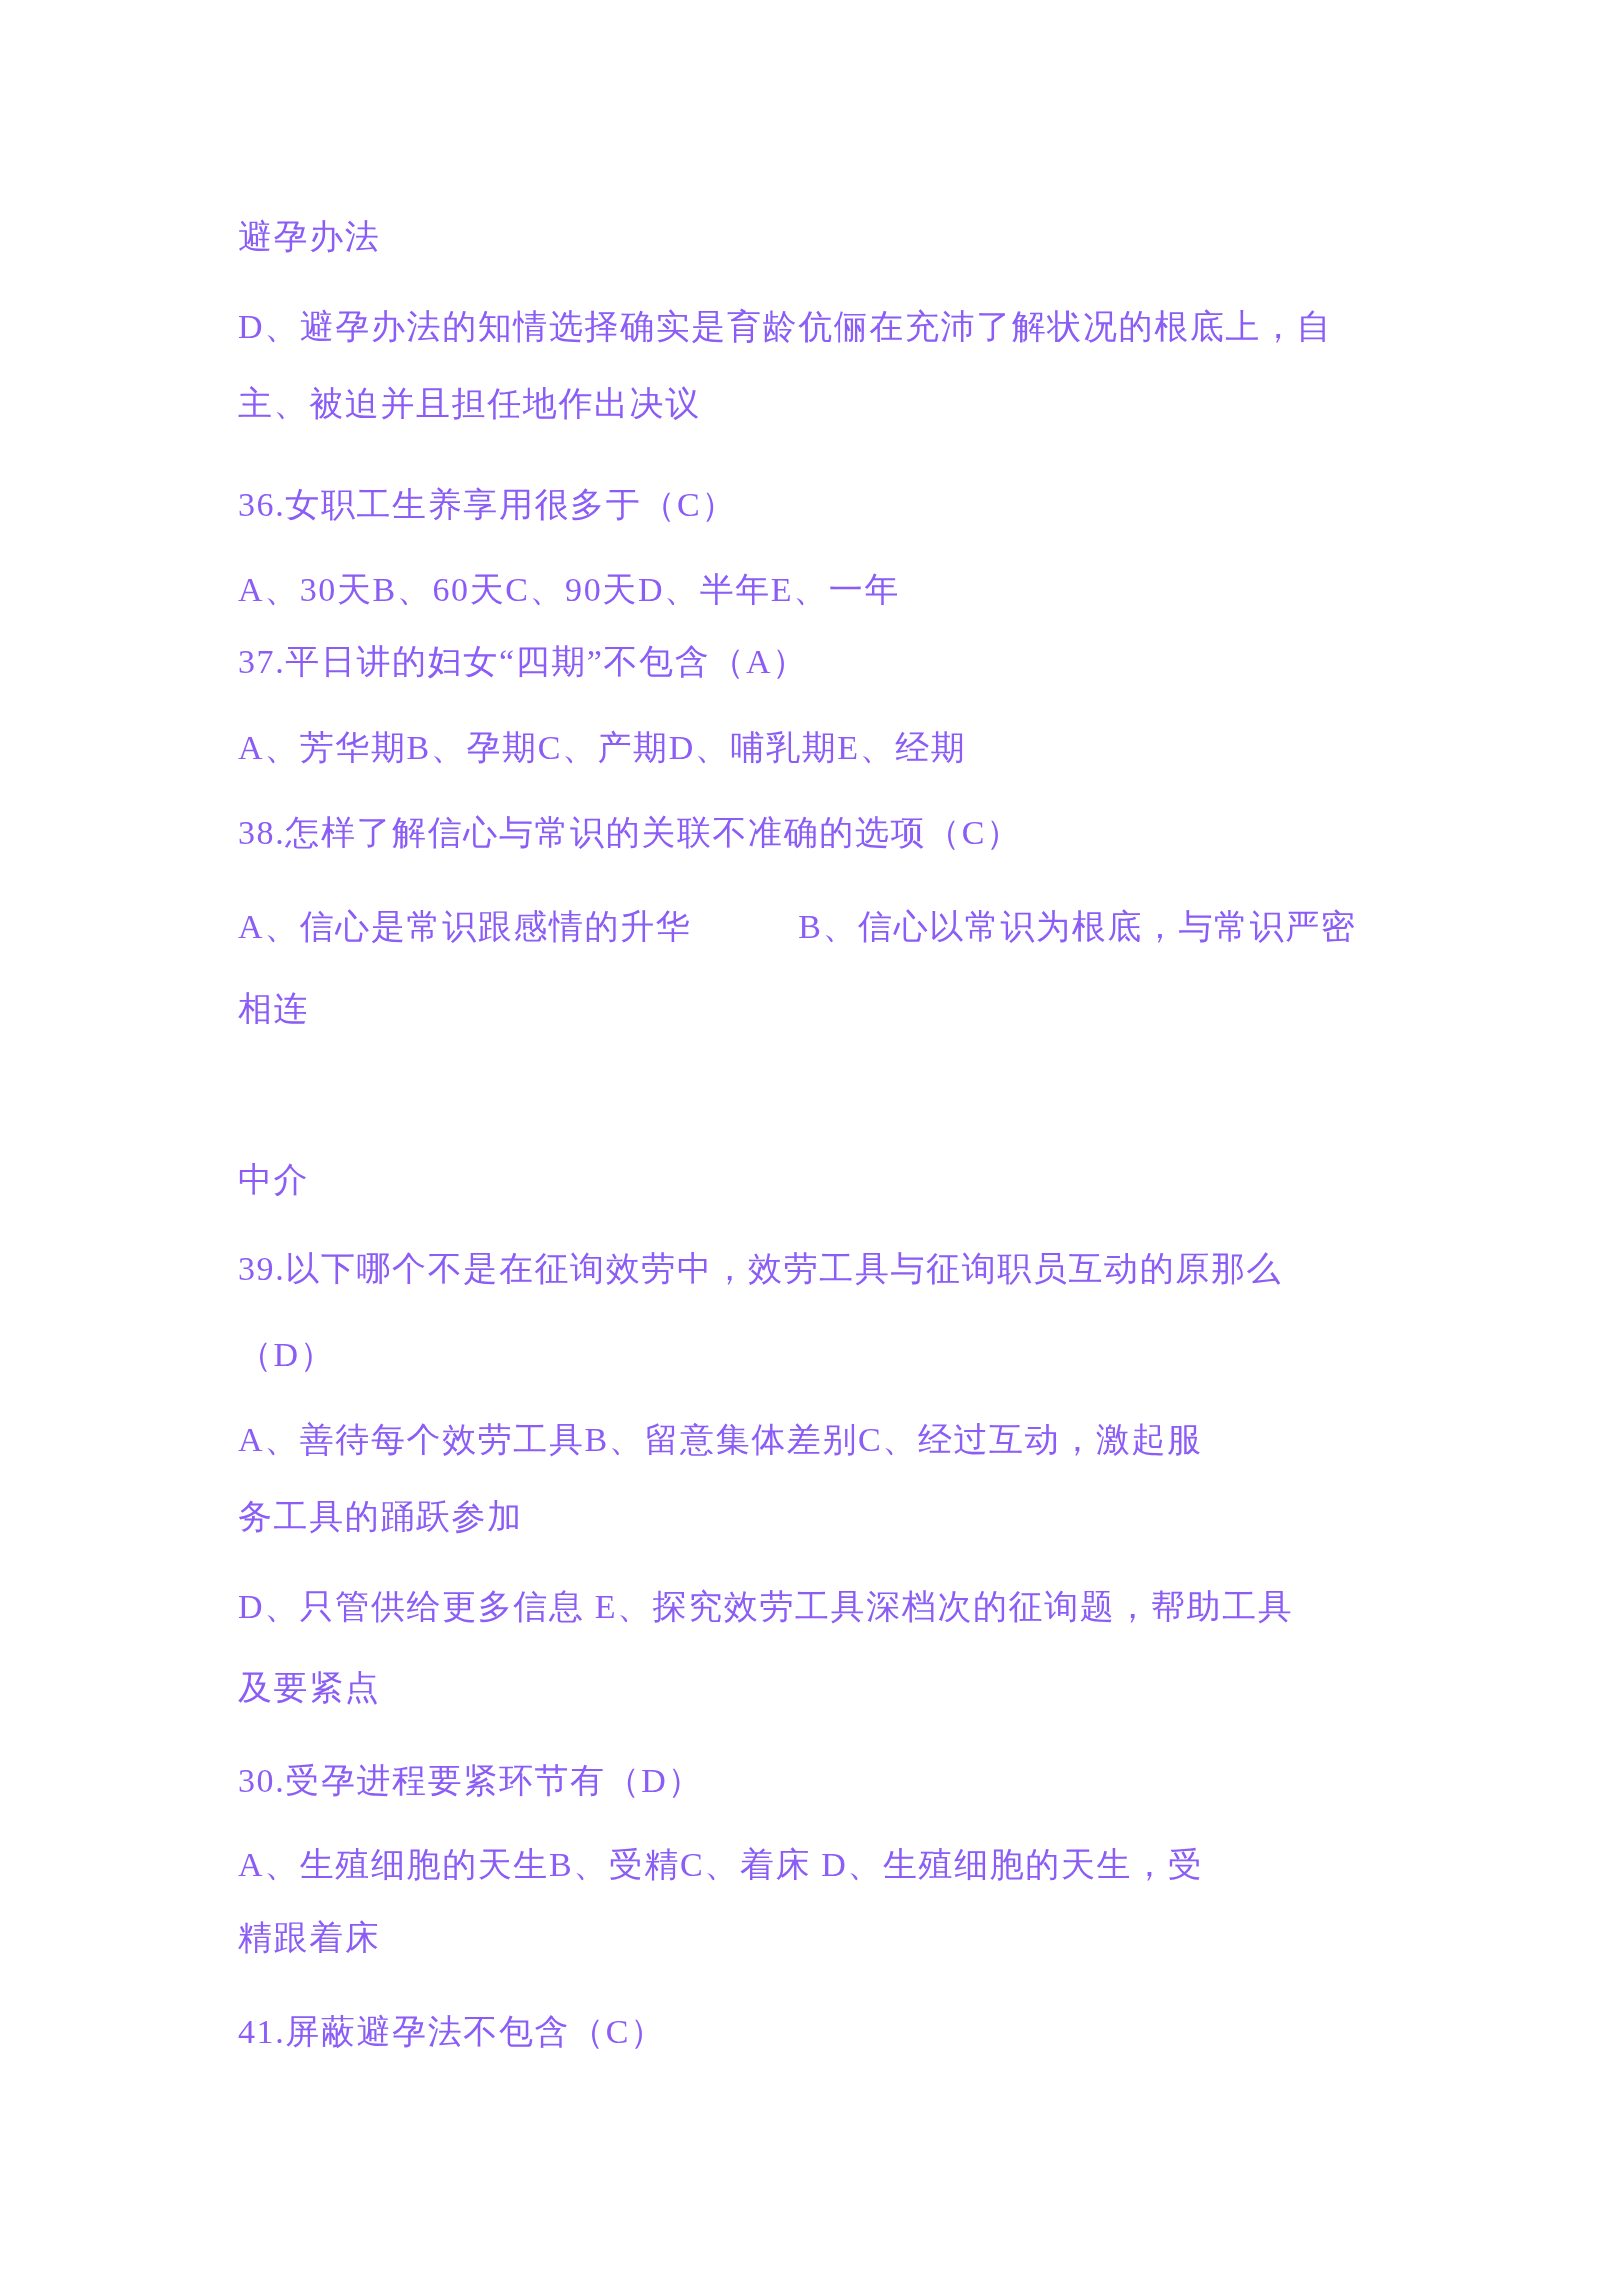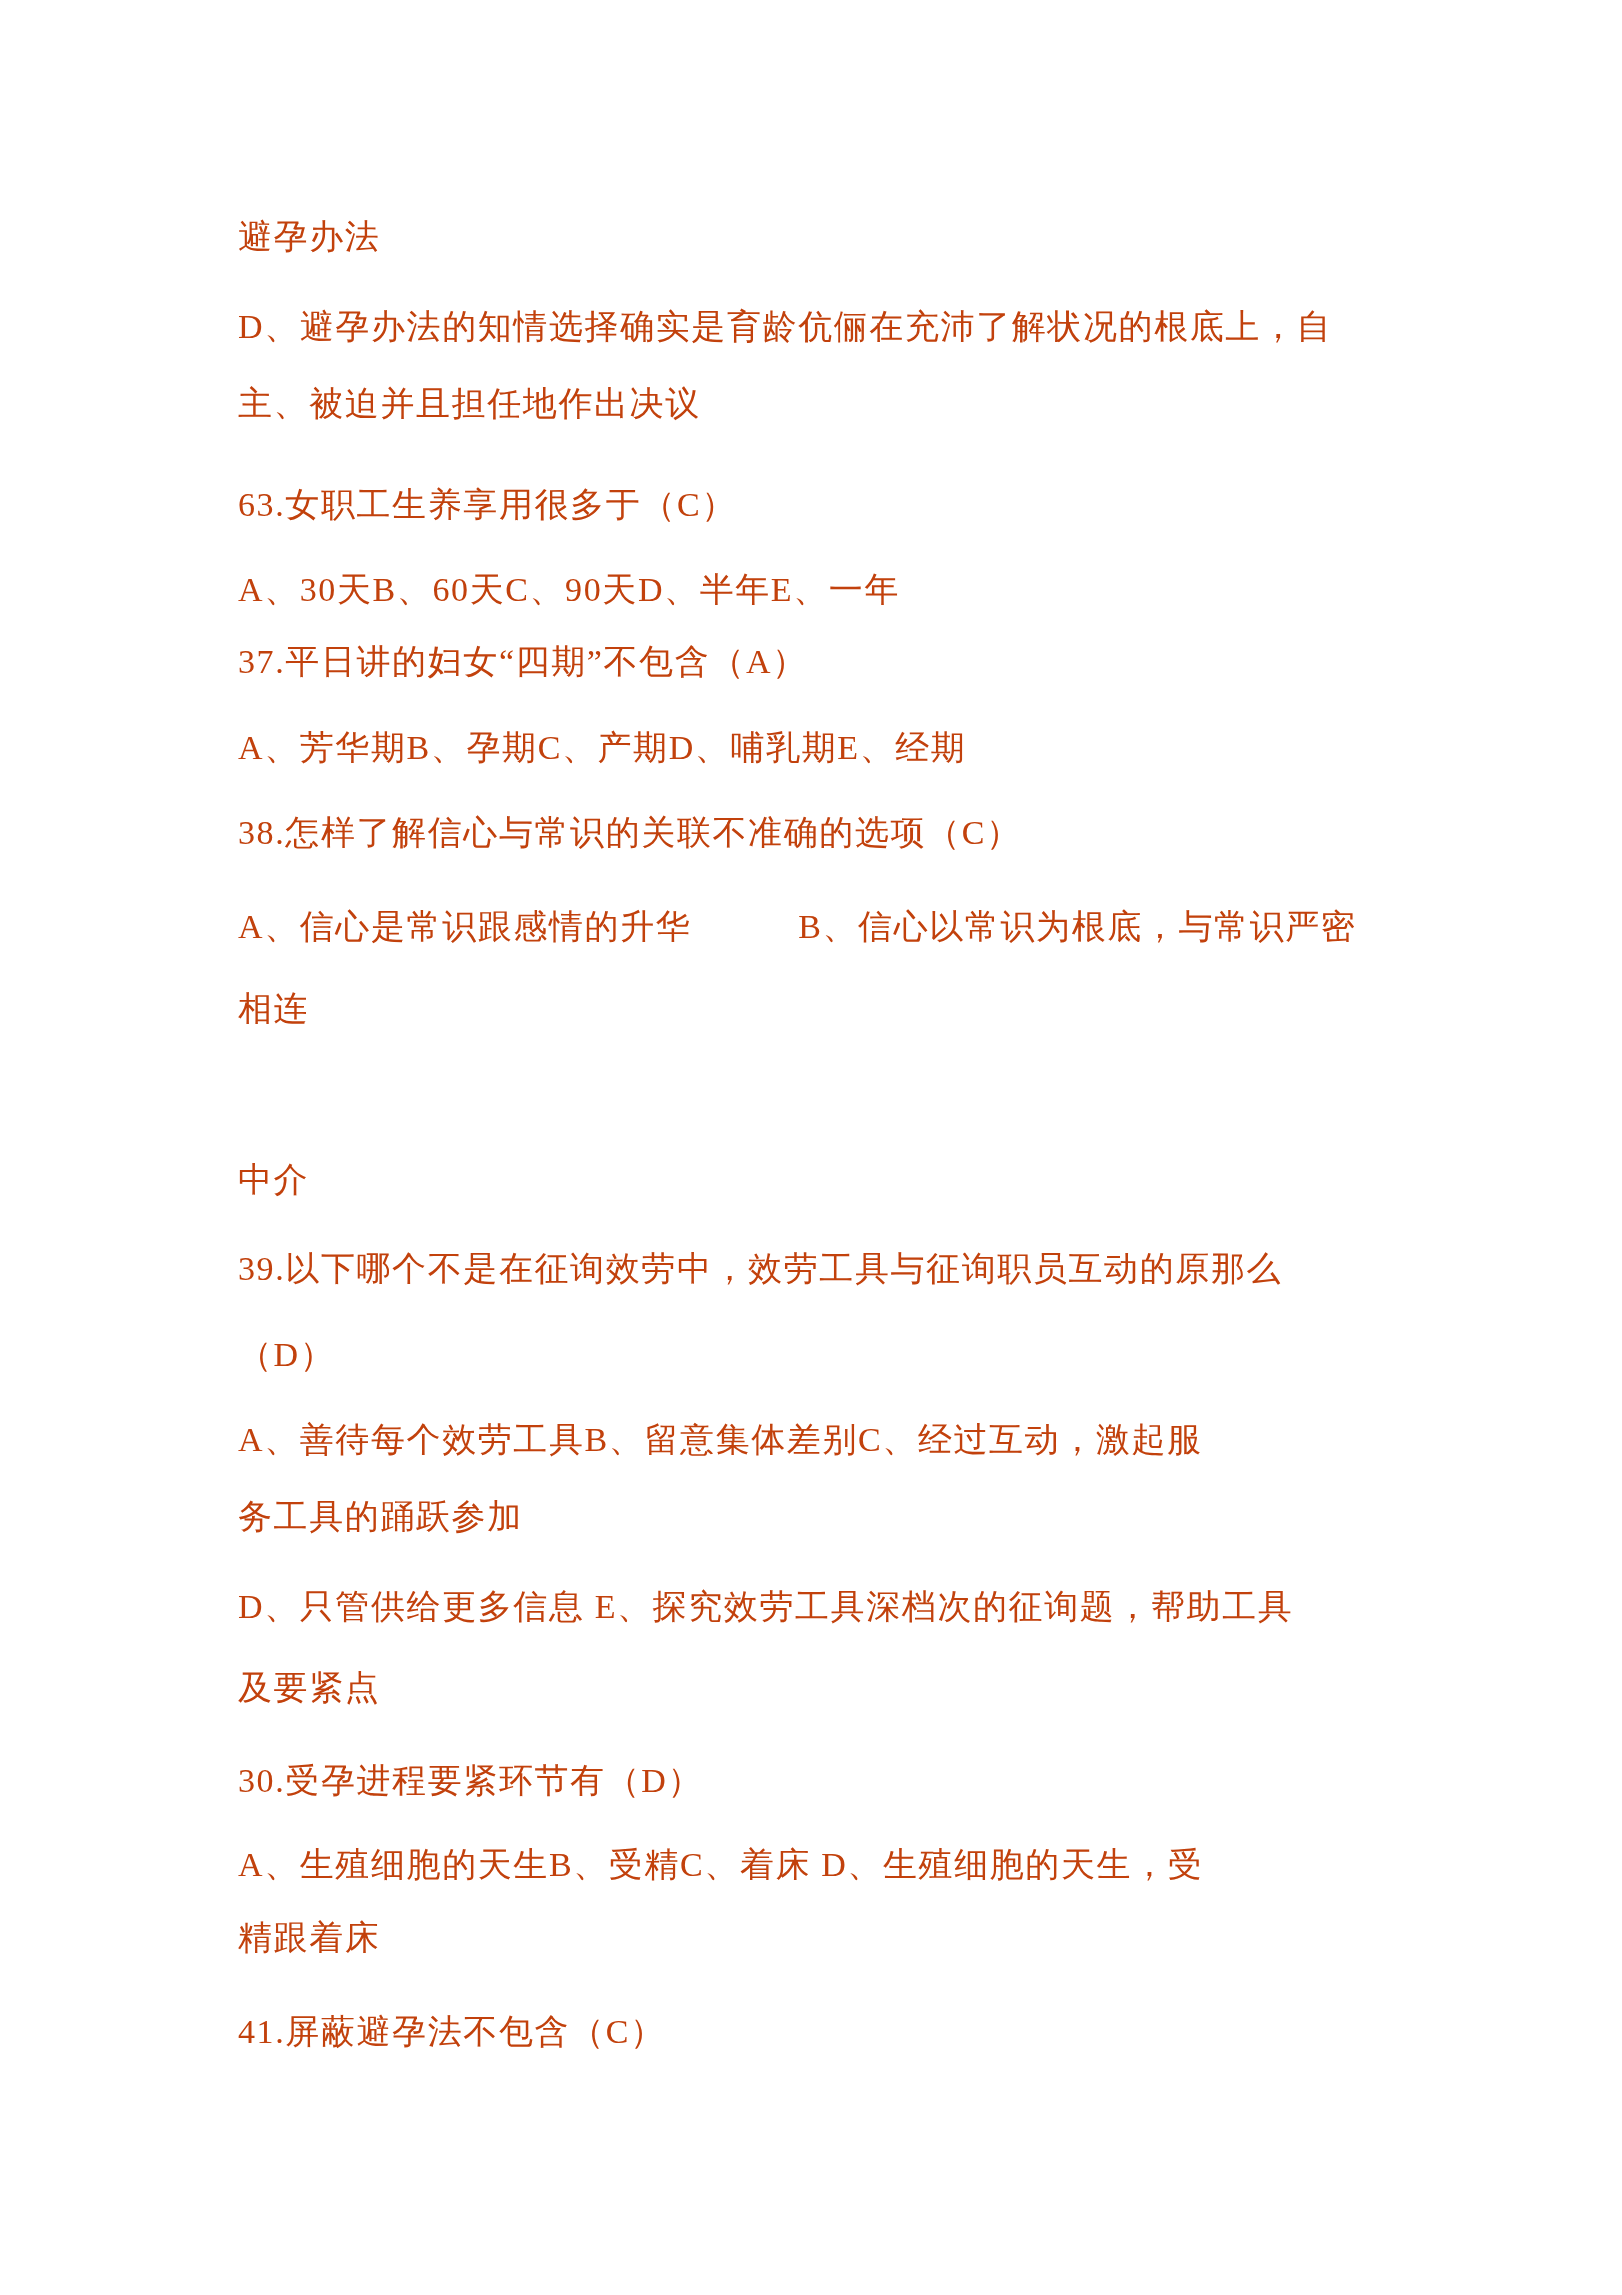--- a/index.html
+++ b/index.html
@@ -16,32 +16,32 @@
     font-family: "Liberation Serif", "DejaVu Serif", serif;
     color: #000000;
   }
   .line {
     position: absolute;
     left: 238px;
     font-size: 34px;
     line-height: 1.15;
     letter-spacing: 1.6px;
     white-space: nowrap;
-    color: #c2410c;
+    color: #8b5cf6;
     font-family: Liberation Serif, serif;
   }
 </style>
 </head>
 <body>
 
 <div class="page">
   <div class="line" style="top:217px">避孕办法</div>
   <div class="line" style="top:384px">主、被迫并且担任地作出决议</div>
   <div class="line" style="top:307px">D、避孕办法的知情选择确实是育龄伉俪在充沛了解状况的根底上，自</div>
-  <div class="line" style="top:485px">63.女职工生养享用很多于（C）</div>
+  <div class="line" style="top:485px">36.女职工生养享用很多于（C）</div>
   <div class="line" style="top:570px">A、30天B、60天C、90天D、半年E、一年</div>
   <div class="line" style="top:642px">37.平日讲的妇女“四期”不包含（A）</div>
   <div class="line" style="top:728px">A、芳华期B、孕期C、产期D、哺乳期E、经期</div>
   <div class="line" style="top:813px">38.怎样了解信心与常识的关联不准确的选项（C）</div>
   <div class="line" style="top:907px">A、信心是常识跟感情的升华　　　B、信心以常识为根底，与常识严密</div>
   <div class="line" style="top:989px">相连</div>
   <div class="line" style="top:1160px">中介</div>
   <div class="line" style="top:1249px">39.以下哪个不是在征询效劳中，效劳工具与征询职员互动的原那么</div>
   <div class="line" style="top:1335px">（D）</div>
   <div class="line" style="top:1420px">A、善待每个效劳工具B、留意集体差别C、经过互动，激起服</div>

